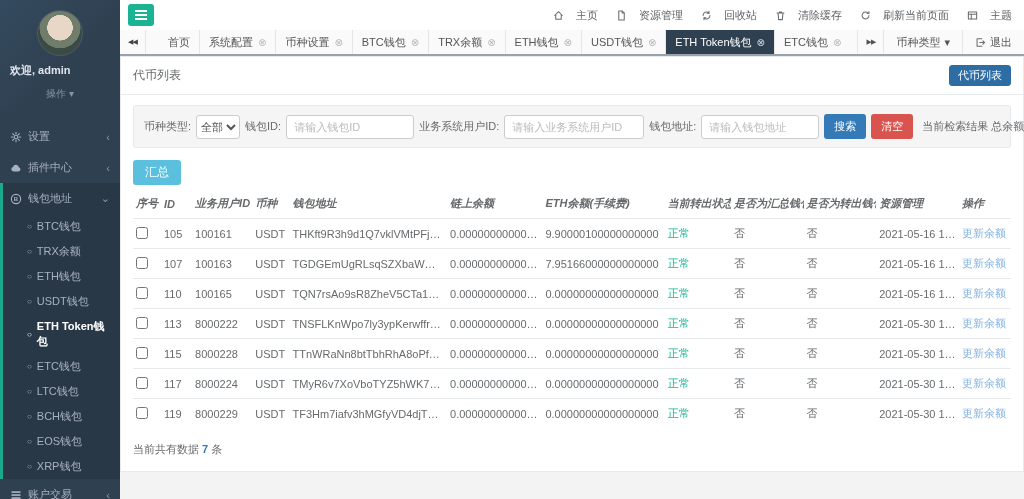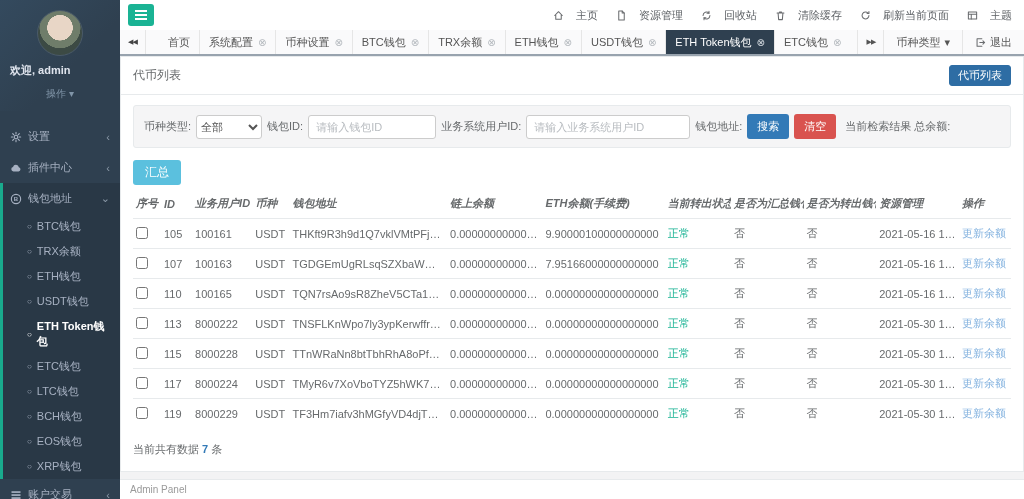--- a/index.html
+++ b/index.html
@@ -51,21 +51,21 @@
   .panel { background:#fff; border:1px solid #e7eaec; }
   .panel-header { display:flex; align-items:center; justify-content:space-between; padding:8px 12px; border-bottom:1px solid #e7eaec; color:#676a6c; font-size:12px; }
   .corner-btn { background:#2e6da4; color:#fff; border:1px solid #2e6da4; border-radius:3px; font-size:11px; padding:2px 8px; cursor:pointer; }
   .panel-body { padding:10px 12px 14px; }
 
   .filterbox { background:#f5f5f6; border:1px solid #e7eaec; border-radius:3px; padding:8px 10px; display:flex; align-items:center; gap:5px; color:#676a6c; font-size:11px; white-space:nowrap; }
   .filterbox label { flex-shrink:0; }
   .filterbox select { height:24px; border:1px solid #ccc; border-radius:3px; font-size:11px; color:#555; width:66px; background:#fff; font-family:inherit; }
   .filterbox input { height:24px; border:1px solid #ccc; border-radius:3px; font-size:11px; padding:0 7px; color:#555; font-family:inherit; }
   .filterbox input::placeholder { color:#b8bcc0; }
-  .in-wid { width:128px; } .in-uid { width:164px; } .in-addr { width:118px; }
+  .in-wid { width:128px; } .in-uid { width:140px; } .in-addr { width:118px; }
   .btn { border:none; border-radius:3px; color:#fff; font-size:11px; padding:5px 10px; cursor:pointer; font-family:inherit; }
   .btn-search { background:#337ab7; }
   .btn-clear { background:#d9534f; }
   .result-text { margin-left:4px; }
 
   .btn-summary { background:#5bc0de; border:none; border-radius:3px; color:#fff; font-size:12px; padding:4px 12px; margin:12px 0 4px; cursor:pointer; font-family:inherit; }
 
   table { width:100%; border-collapse:collapse; table-layout:fixed; font-size:11px; color:#676a6c; }
   th { text-align:left; font-weight:bold; padding:7px 3px; border-bottom:1px solid #e7eaec; overflow:hidden; white-space:nowrap;font-style:italic; }
   td { padding:7px 3px; border-top:1px solid #e7eaec; overflow:hidden; text-overflow:ellipsis; white-space:nowrap; }
@@ -298,20 +298,21 @@
         <div class="panel-body">
 
           <div class="filterbox">
             <label>币种类型:</label>
             <select><option>全部</option></select>
             <label>钱包ID:</label>
             <input class="in-wid" type="text" placeholder="请输入钱包ID" style="">
             <label>业务系统用户ID:</label>
             <input class="in-uid" type="text" placeholder="请输入业务系统用户ID" style="">
             <label>钱包地址:</label>
+            <input class="in-addr" type="text" placeholder="请输入钱包地址" style="">
             <button class="btn btn-search">搜索</button>
             <button class="btn btn-clear">清空</button>
             <span class="result-text">当前检索结果 总余额:</span>
 
           </div>
 
           <button class="btn-summary">汇总</button>
 
           <table>
             <colgroup>
@@ -450,18 +451,15 @@
           <div class="count-line">
             <span>当前共有数据</span>
             <span class="count-num">7</span>
             <span>条</span>
           </div>
 
         </div>
       </div>
     </div>
 
-    <footer class="page-footer">
-      <span>Admin Panel</span>
-    </footer>
 
   </div>
 </div>
 
 </body></html>

